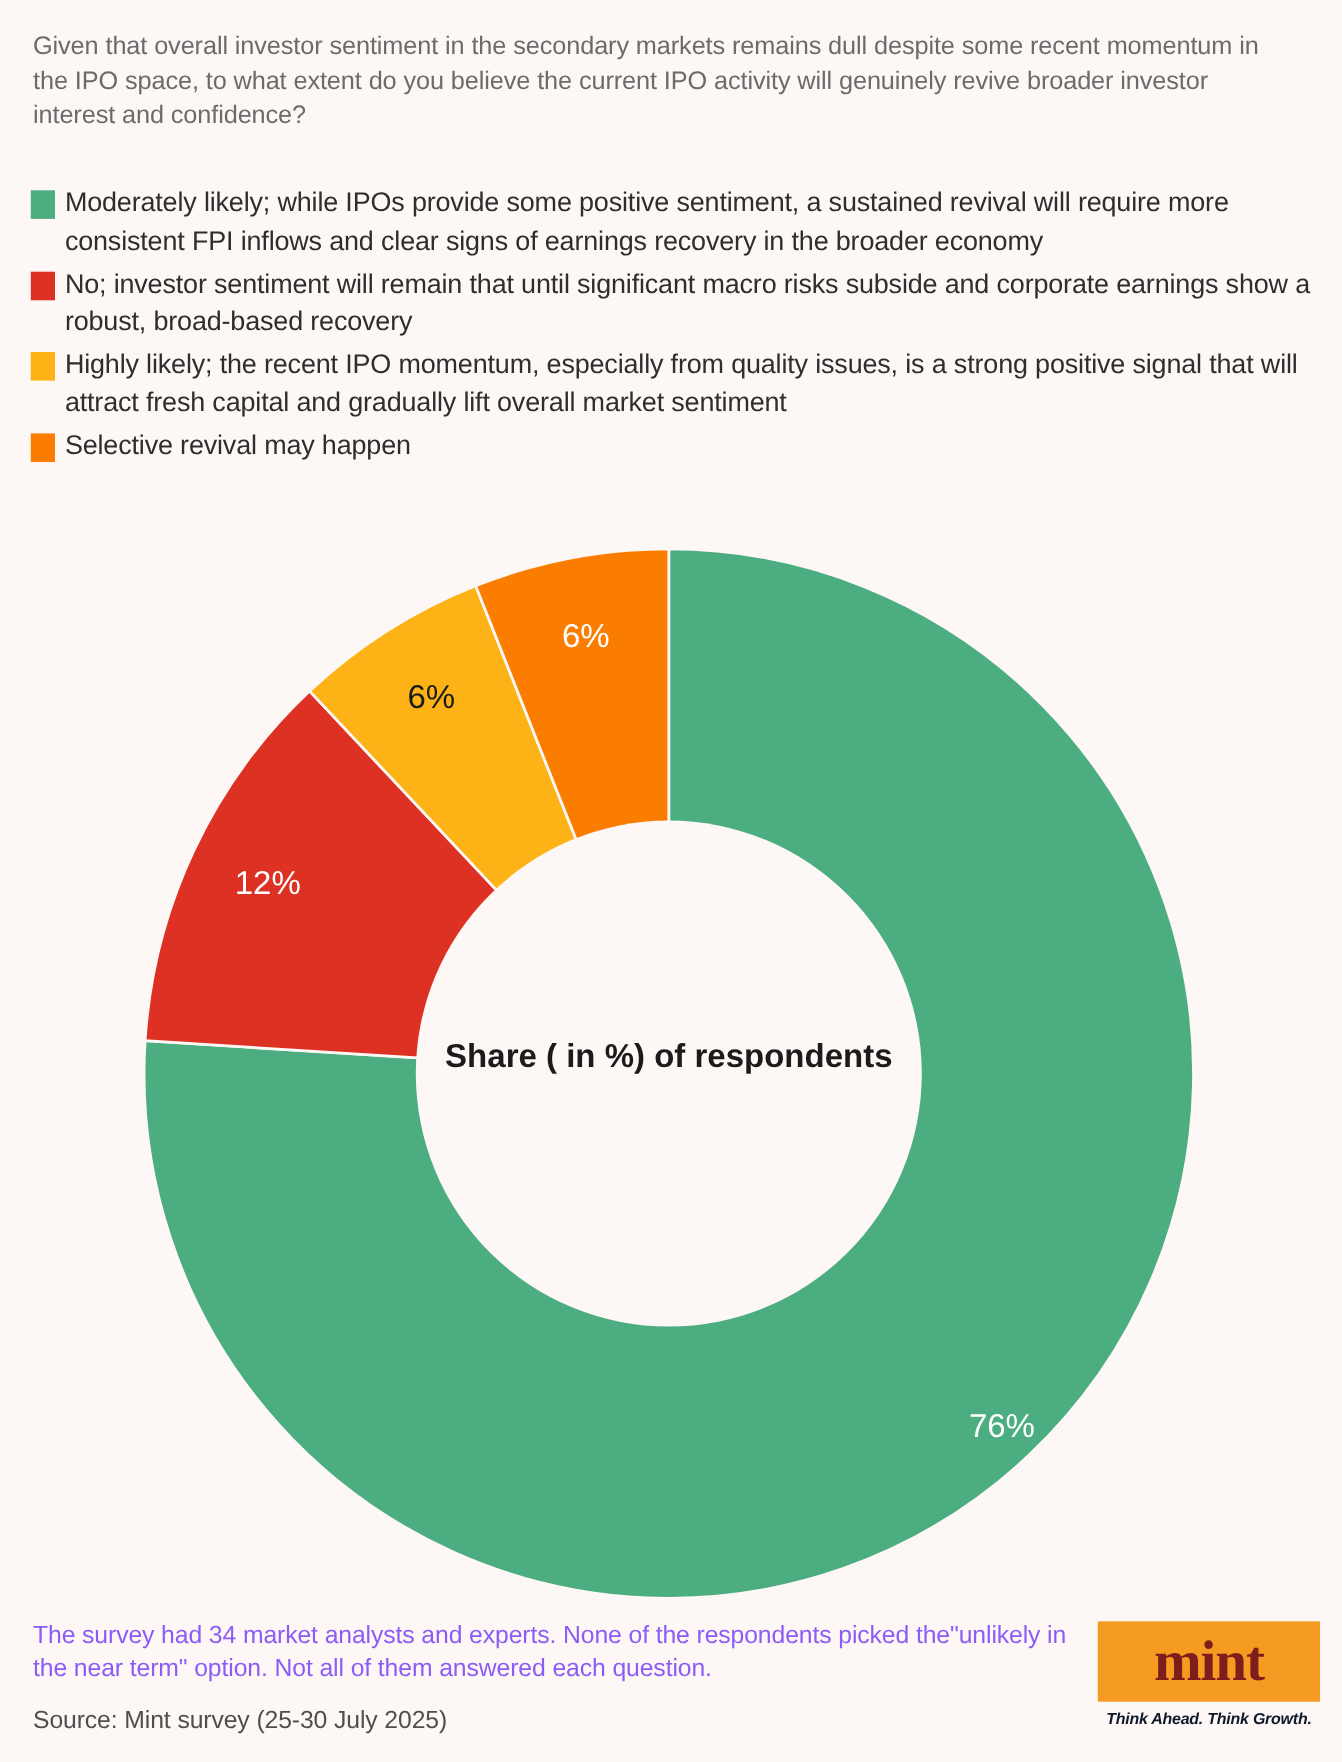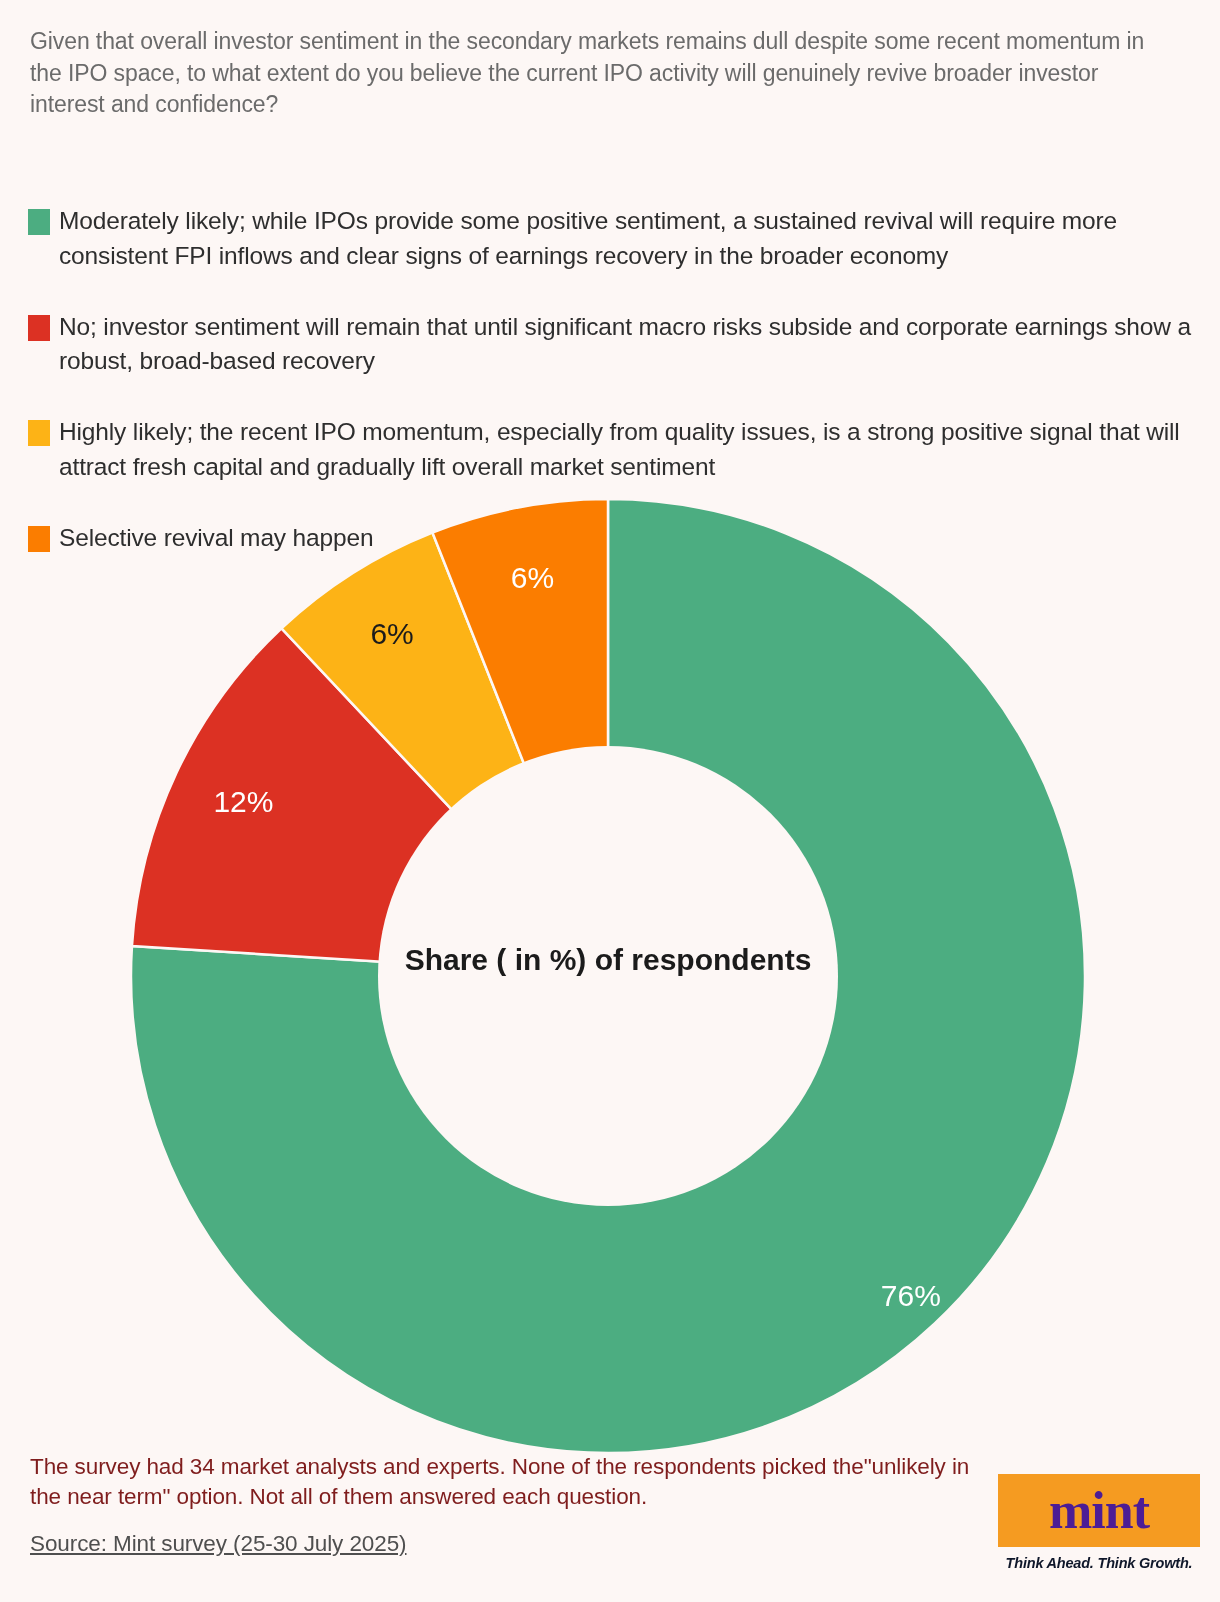--- a/index.html
+++ b/index.html
@@ -39,21 +39,20 @@
     position: absolute;
     left: 28px;
     top: 168px;
     width: 1175px;
   }
 
   .legend-item {
     display: flex;
     align-items: flex-start;
     margin-bottom: 4px;
-    margin-top: 36px;
   }
 
   .legend-swatch {
     flex: 0 0 auto;
     width: 22px;
     height: 26px;
     margin-top: 5px;
     margin-right: 9px;
   }
 
@@ -97,33 +96,33 @@
   .footer {
     position: absolute;
     left: 30px;
     top: 1452px;
     width: 950px;
   }
 
   .footnote {
     font-size: 22.5px;
     line-height: 1.33;
-    color: #7f1d1d;
+    color: #8b5cf6;
     font-weight: 400;
     letter-spacing: -0.1px;
+    margin-top: 20px;
   }
 
   .source {
     margin-top: 17px;
     font-size: 22.5px;
     line-height: 1.3;
     color: #4f4f4f;
     font-weight: 400;
     letter-spacing: -0.1px;
-    text-decoration: underline;
   }
 
   
   .logo-wrap {
     position: absolute;
     right: 20px;
     top: 1474px;
     width: 202px;
     text-align: center;
   }
@@ -134,21 +133,21 @@
     background: #f59b21;
     display: flex;
     align-items: center;
     justify-content: center;
   }
 
   .logo-text {
     font-family: "Liberation Serif", serif;
     font-size: 52px;
     font-weight: bold;
-    color: #4c1d95;
+    color: #7f1d1d;
     letter-spacing: -1px;
     line-height: 1;
   }
 
   .logo-tagline {
     margin-top: 8px;
     font-family: "Liberation Sans", sans-serif;
     font-size: 14.5px;
     font-style: italic;
     font-weight: bold;

